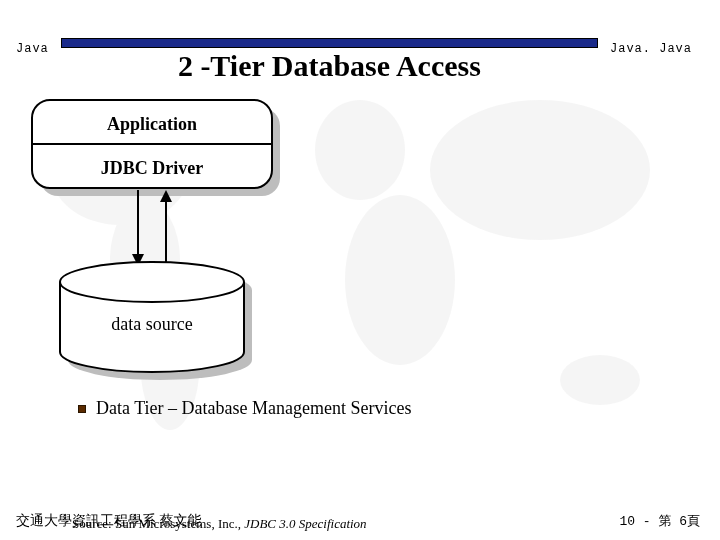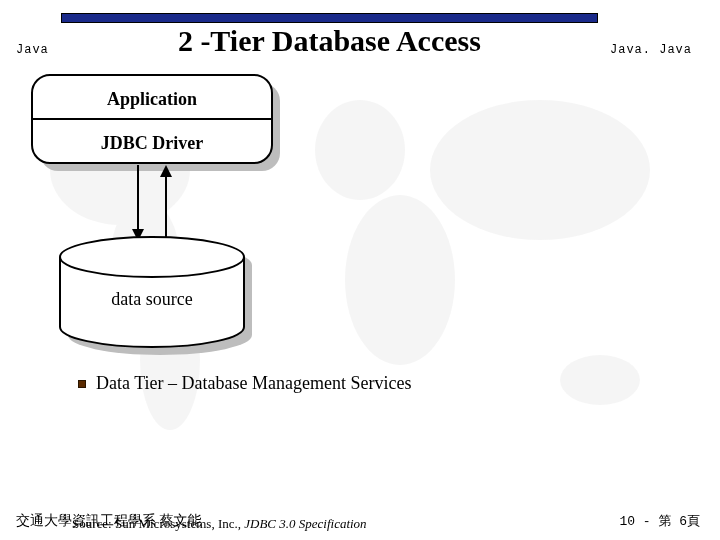--- a/index.html
+++ b/index.html
@@ -15,22 +15,22 @@
   .bg-map {
     position: absolute;
     inset: 0;
     z-index: 0;
     opacity: 0.08;
     pointer-events: none;
   }
   .content { position: relative; z-index: 1; width: 100%; height: 100%; }
   .header-row {
     display: flex;
-    align-items: flex-end;
-    padding: 13px 28px 0 16px;
+    align-items: flex-start;
+    padding: 38px 28px 0 16px;
   }
   .hdr-left {
     font-family: "Courier New", monospace;
     font-size: 12px;
     letter-spacing: 1px;
     padding-top: 4px;
     white-space: nowrap;
   }
   .hdr-center {
     flex: 1;

